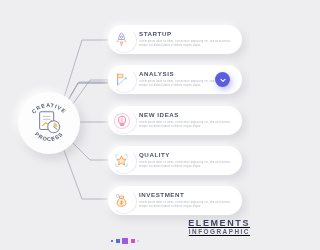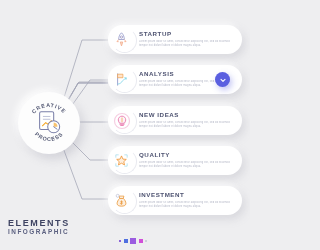--- a/index.html
+++ b/index.html
@@ -71,21 +71,21 @@
     position:absolute;left:215px;top:72px;width:15px;height:15px;
     border-radius:50%;
     background:#5a5fe0;
     box-shadow:2px 3px 6px rgba(90,95,224,.38);
     display:flex;align-items:center;justify-content:center;
     z-index:6;
   }
 
   
   .footer{
-    position:absolute;left:8px;top:219px;width:250px;text-align:left;z-index:6;
+    position:absolute;left:0;top:219px;width:250px;text-align:right;z-index:6;text-decoration:underline;
   }
   .footer-title{
     font-size:9px;font-weight:700;letter-spacing:1.6px;color:#3f4463;line-height:1.05;
   }
   .footer-sub{
     font-size:6.4px;font-weight:700;letter-spacing:1.5px;color:#5b6080;line-height:1.2;
   }
   .footer-dots{
     margin-top:2px;display:flex;align-items:center;justify-content:center;gap:2.5px;
   }

